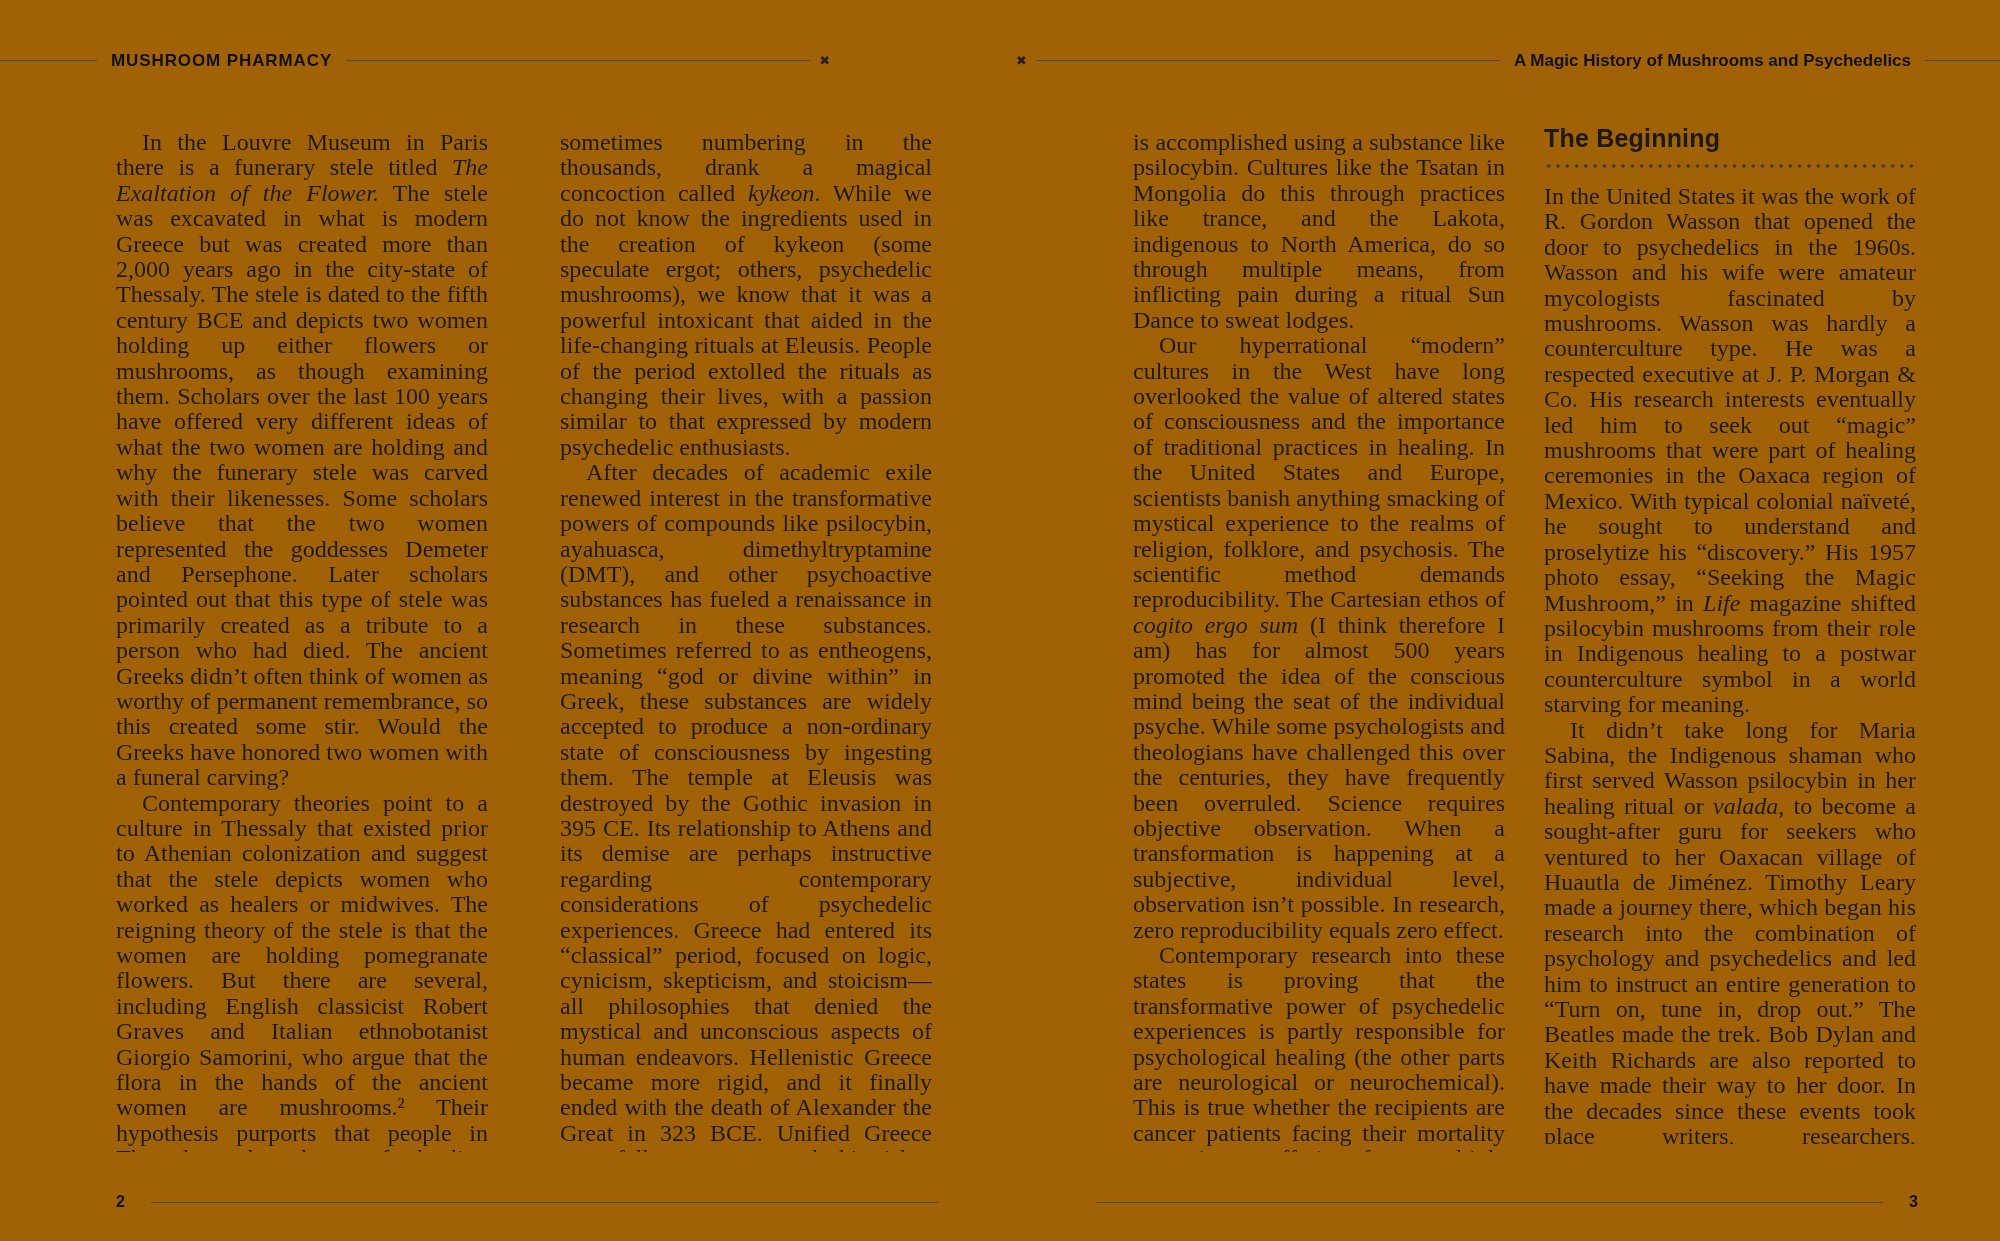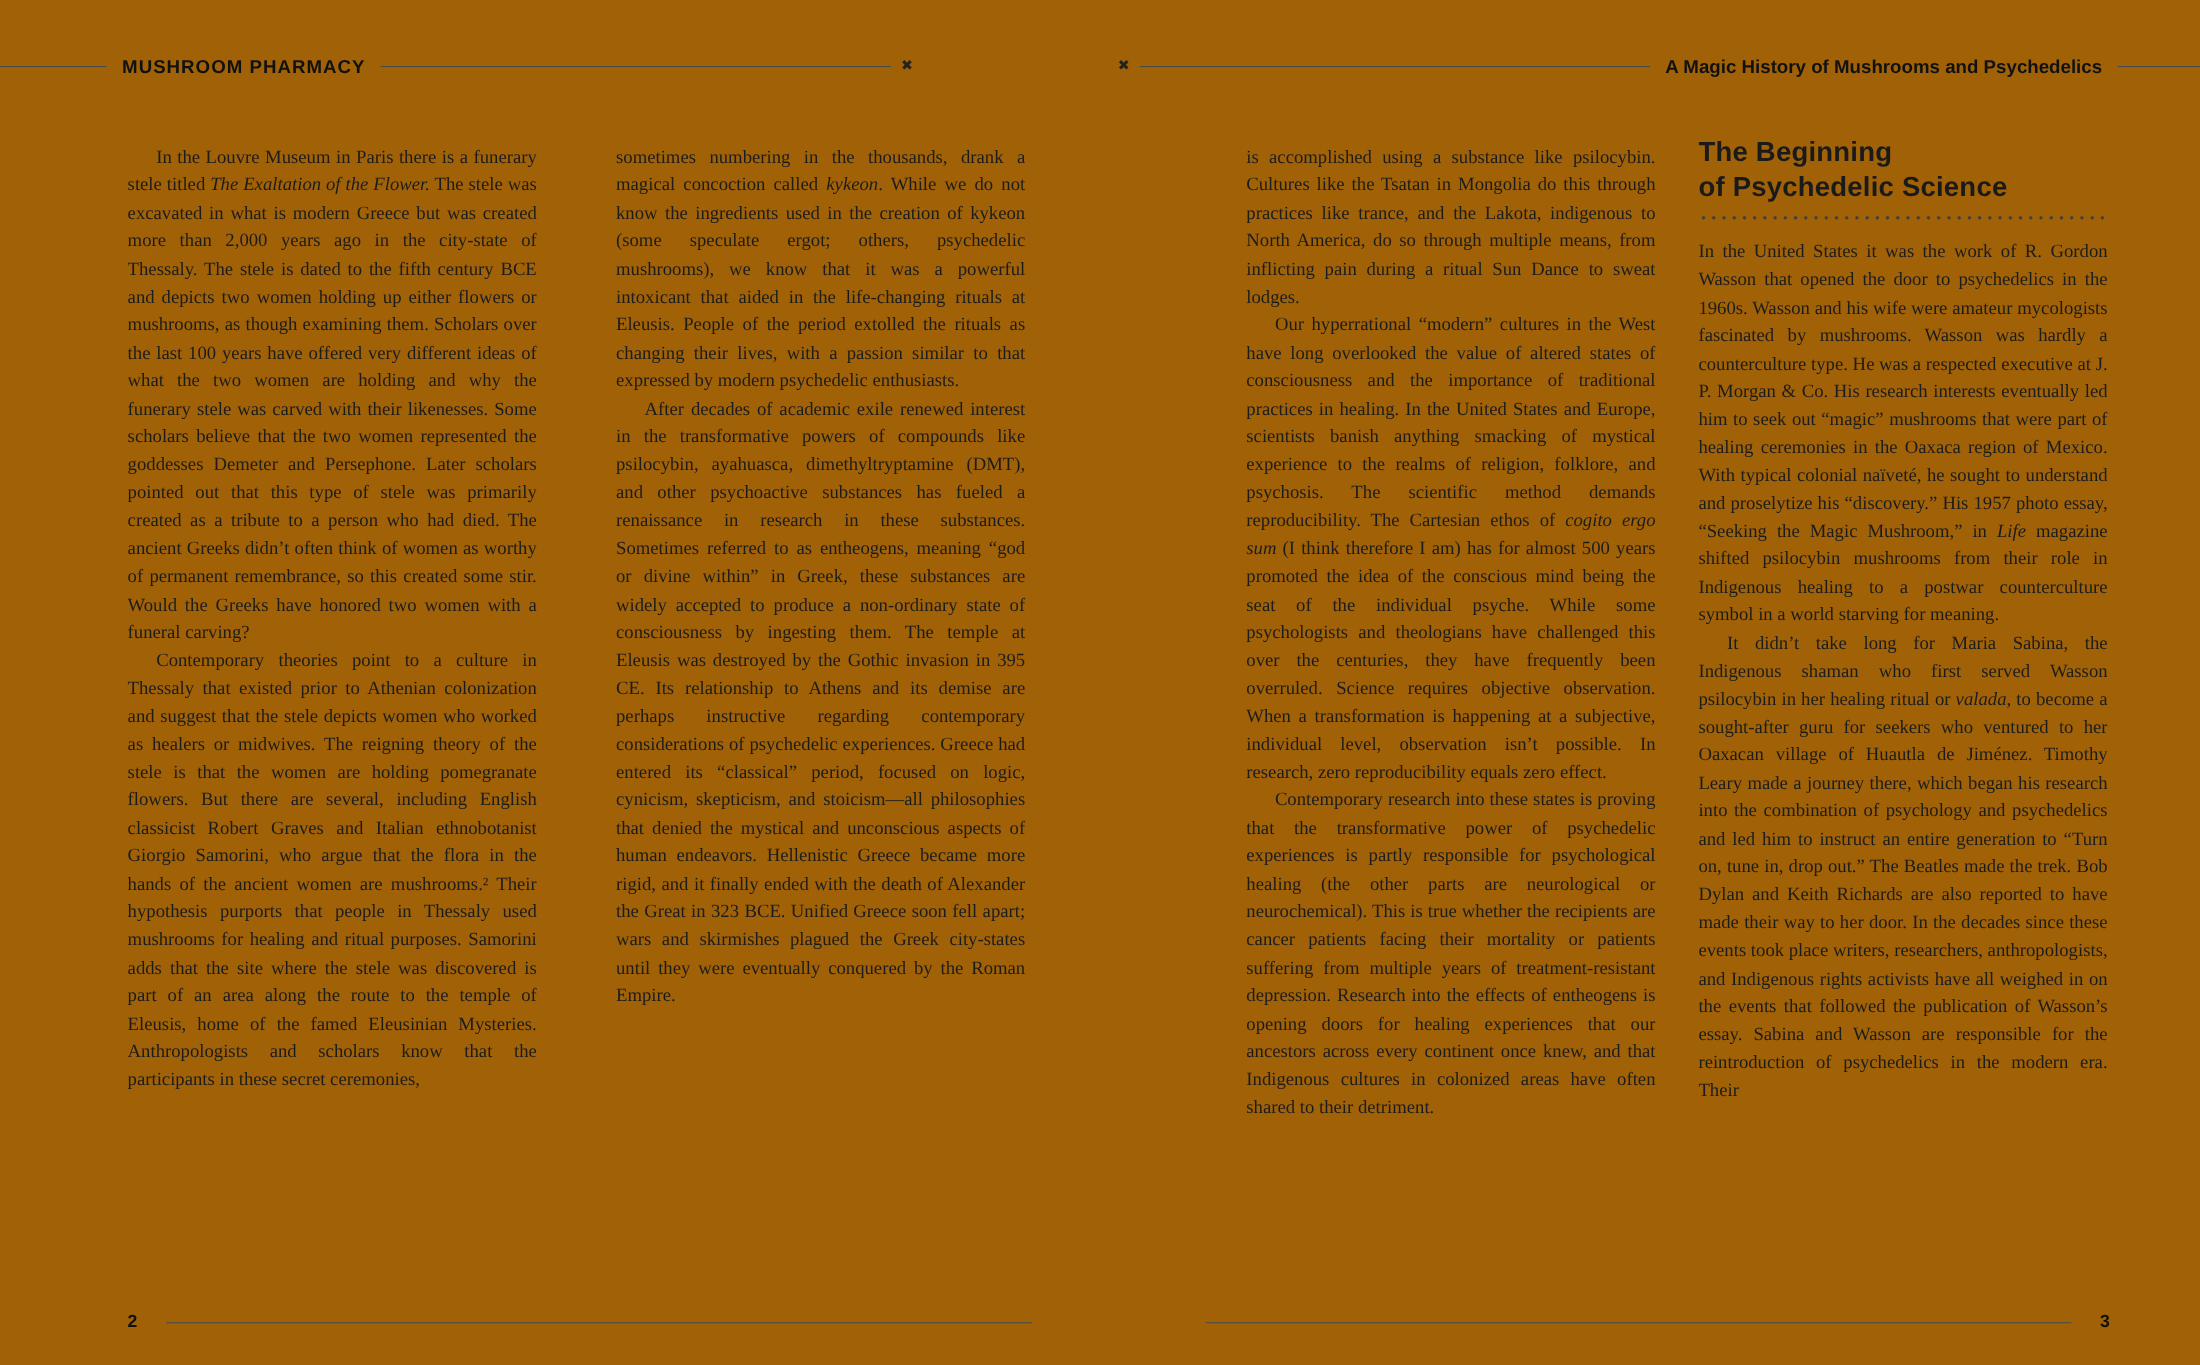--- a/index.html
+++ b/index.html
@@ -59,21 +59,21 @@
     width: 372px; height: 1022px;
     overflow: hidden;
   }
   .col-l1 { left: 116px; }
   .col-l2 { left: 560px; }
   .col-r1 { left: 1133px; }
   .col-r2 { left: 1544px; top: 122px; }
 
   .para {
     margin: 0;
-    font-size: 17px; line-height: 25.4px;
+    font-size: 24px; line-height: 25.4px;
     text-align: justify;
     hyphens: auto; -webkit-hyphens: auto;
     color: #1c1c1c;
   }
   .para.indent { text-indent: 26px; }
   .it { font-style: italic; }
 
   .section-heading {
     margin: 0 0 10px 0;
     font-family: "Liberation Sans", sans-serif;
@@ -121,21 +121,20 @@
 
   <div class="col col-r1">
       <p class="para"><span>is accomplished using a substance like psilocybin. Cultures like the Tsatan in Mongolia do this through practices like trance, and the Lakota, indigenous to North America, do so through multiple means, from inflicting pain during a ritual Sun Dance to sweat lodges.</span></p>
       <p class="para indent"><span>Our hyperrational “modern” cultures in the West have long overlooked the value of altered states of consciousness and the importance of traditional practices in healing. In the United States and Europe, scientists banish anything smacking of mystical experience to the realms of religion, folklore, and psychosis. The scientific method demands reproducibility. The Cartesian ethos of </span><span class="it">cogito ergo sum</span><span> (I think therefore I am) has for almost 500 years promoted the idea of the conscious mind being the seat of the individual psyche. While some psychologists and theologians have challenged this over the centuries, they have frequently been overruled. Science requires objective observation. When a transformation is happening at a subjective, individual level, observation isn’t possible. In research, zero reproducibility equals zero effect.</span></p>
       <p class="para indent"><span>Contemporary research into these states is proving that the transformative power of psychedelic experiences is partly responsible for psychological healing (the other parts are neurological or neurochemical). This is true whether the recipients are cancer patients facing their mortality or patients suffering from multiple years of treatment-resistant depression. Research into the effects of entheogens is opening doors for healing experiences that our ancestors across every continent once knew, and that Indigenous cultures in colonized areas have often shared to their detriment.</span></p>
     </div>
 
   <div class="col col-r2">
     <h2 class="section-heading">
       <span class="hl">The Beginning</span>
-      <span class="hl">of Psychedelic Science</span>
     </h2>
     <div class="dotted-rule"></div>
     <div>
         <p class="para"><span>In the United States it was the work of R. Gordon Wasson that opened the door to psychedelics in the 1960s. Wasson and his wife were amateur mycologists fascinated by mushrooms. Wasson was hardly a counterculture type. He was a respected executive at J. P. Morgan &amp; Co. His research interests eventually led him to seek out “magic” mushrooms that were part of healing ceremonies in the Oaxaca region of Mexico. With typical colonial naïveté, he sought to understand and proselytize his “discovery.” His 1957 photo essay, “Seeking the Magic Mushroom,” in </span><span class="it">Life</span><span> magazine shifted psilocybin mushrooms from their role in Indigenous healing to a postwar counterculture symbol in a world starving for meaning.</span></p>
         <p class="para indent"><span>It didn’t take long for Maria Sabina, the Indigenous shaman who first served Wasson psilocybin in her healing ritual or </span><span class="it">valada</span><span>, to become a sought-after guru for seekers who ventured to her Oaxacan village of Huautla de Jiménez. Timothy Leary made a journey there, which began his research into the combination of psychology and psychedelics and led him to instruct an entire generation to “Turn on, tune in, drop out.” The Beatles made the trek. Bob Dylan and Keith Richards are also reported to have made their way to her door. In the decades since these events took place writers, researchers, anthropologists, and Indigenous rights activists have all weighed in on the events that followed the publication of Wasson’s essay. Sabina and Wasson are responsible for the reintroduction of psychedelics in the modern era. Their</span></p>
       </div>
   </div>
 
   <div class="running-footer">
     <span class="folio folio-left">2</span>

